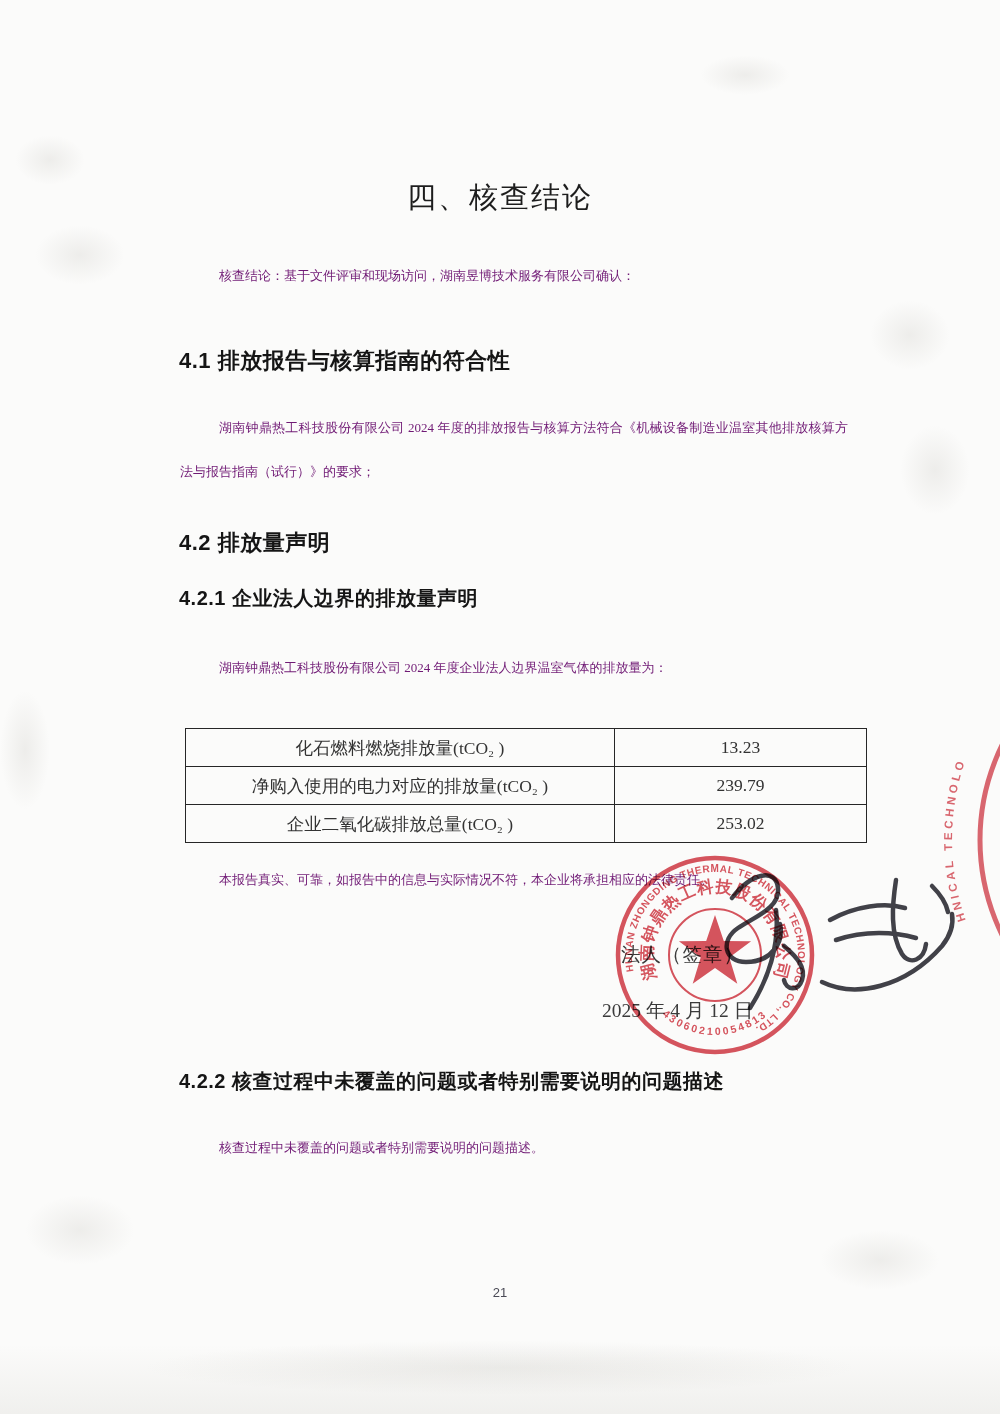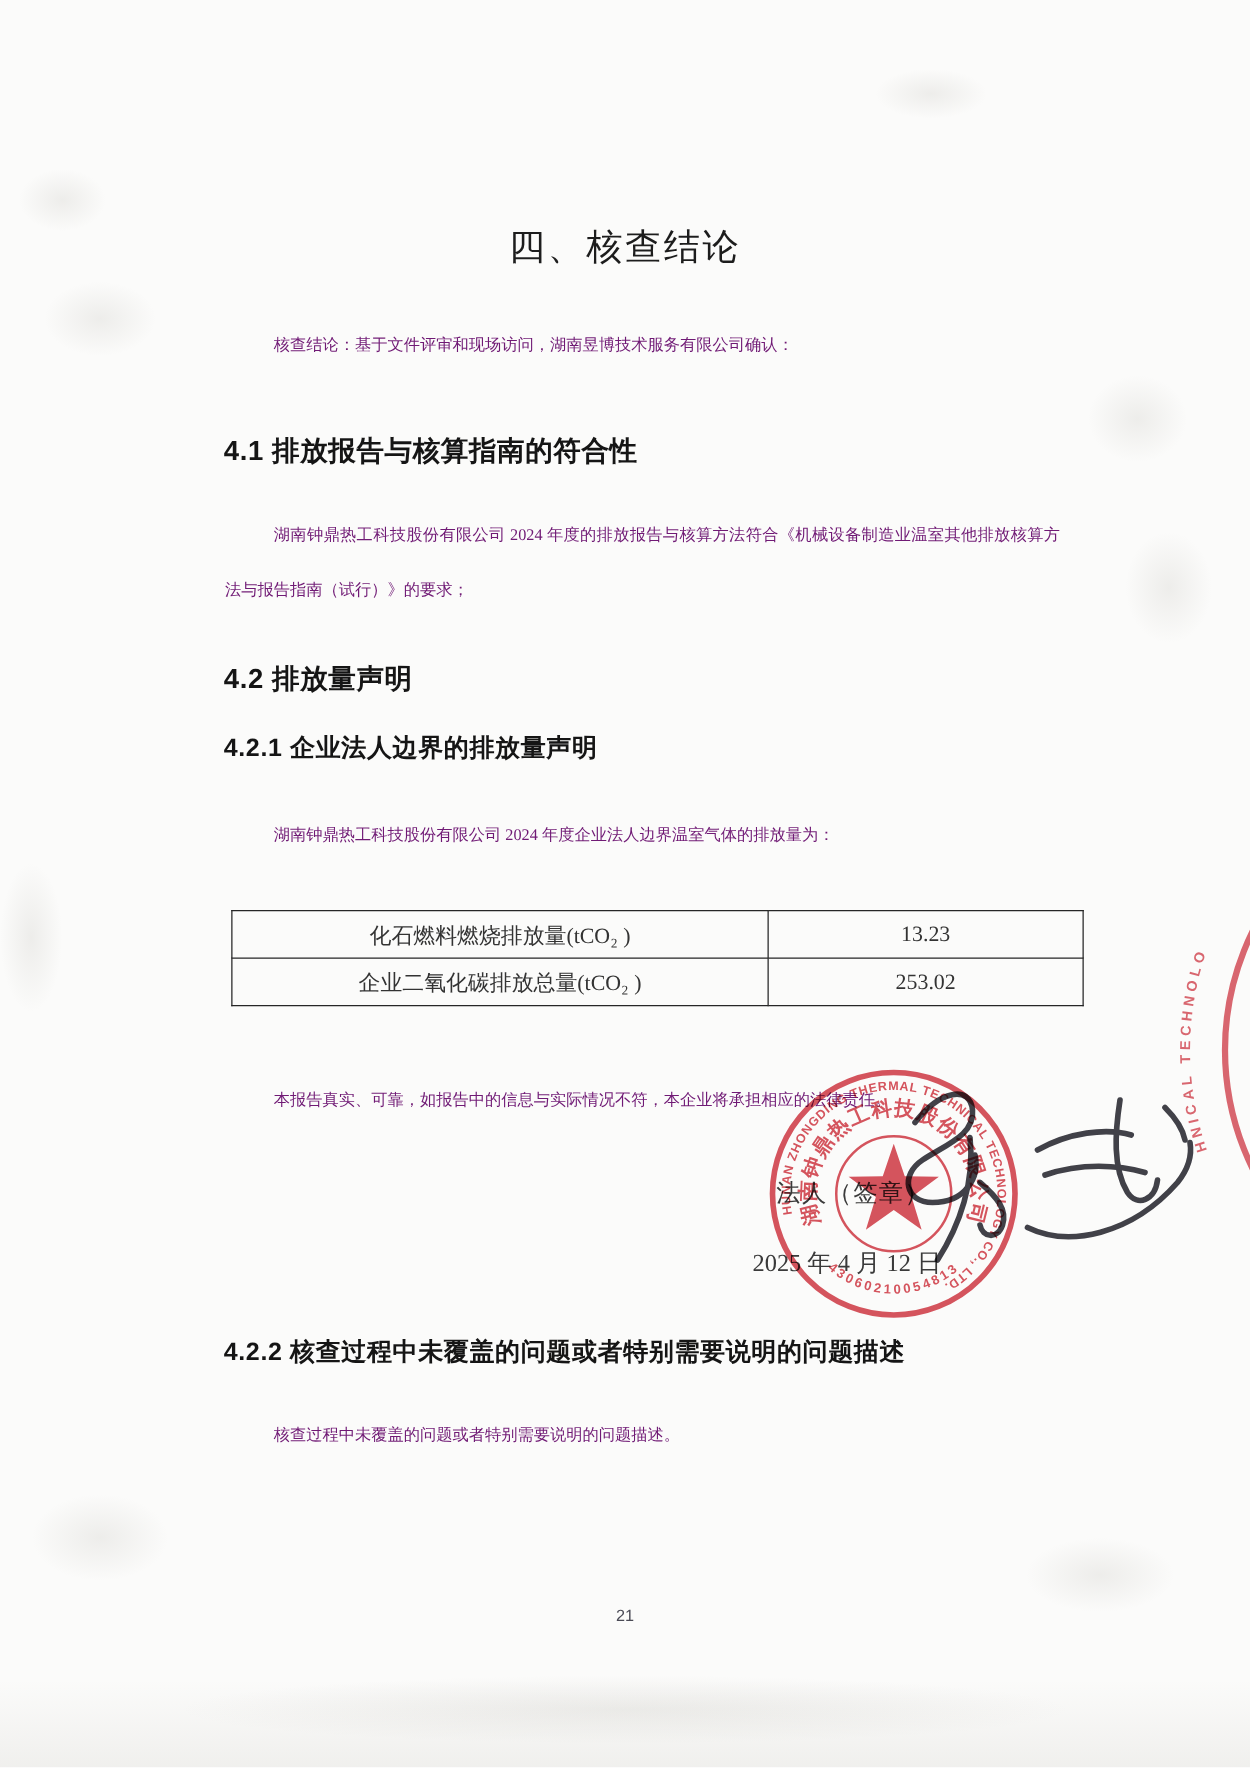--- a/index.html
+++ b/index.html
@@ -84,20 +84,24 @@
   <div class="h3" style="top:585px;">4.2.1 企业法人边界的排放量声明</div>
   <div class="para" style="top:646px;">湖南钟鼎热工科技股份有限公司 2024 年度企业法人边界温室气体的排放量为：</div>
 
   <table class="emissions">
     <tbody>
       <tr>
         <td class="lbl">化石燃料燃烧排放量(tCO₂ )</td>
         <td class="val">13.23</td>
       </tr>
       <tr>
+        <td class="lbl">净购入使用的电力对应的排放量(tCO₂ )</td>
+        <td class="val">239.79</td>
+      </tr>
+      <tr>
         <td class="lbl">企业二氧化碳排放总量(tCO₂ )</td>
         <td class="val">253.02</td>
       </tr>
     </tbody>
   </table>
 
   <div class="para" style="top:858px;">本报告真实、可靠，如报告中的信息与实际情况不符，本企业将承担相应的法律责任。</div>
 
   <div class="sig-label">法人（签章）</div>
   <div class="sign-date">2025 年 4 月 12 日</div>

